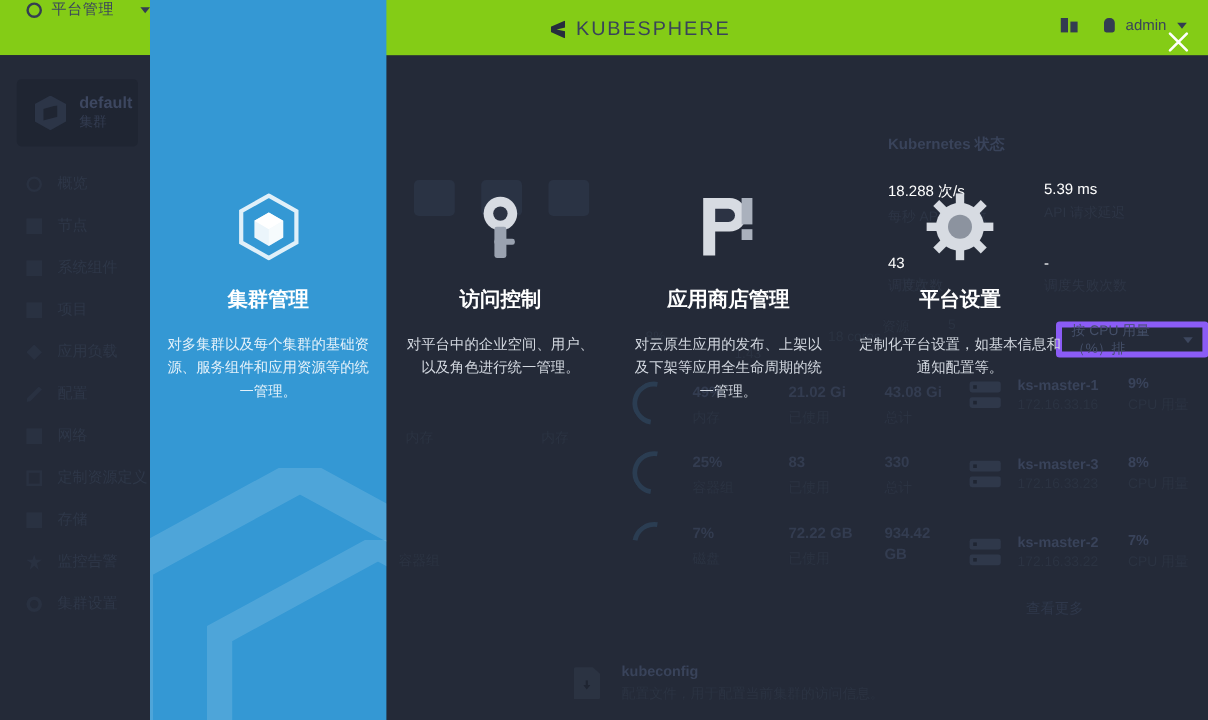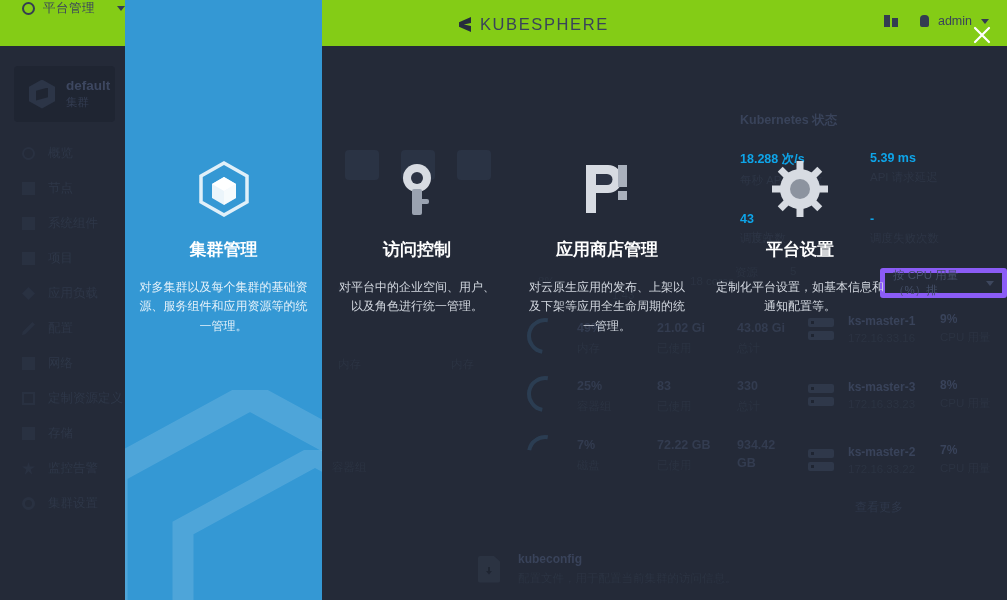--- a/index.html
+++ b/index.html
@@ -65,21 +65,21 @@
   .cc-name { color:#3d4760; font-size:13.5px; font-weight:bold; line-height:1.35; }
   .cc-sub { color:#333c51; font-size:11.5px; line-height:1.35; }
   .side-item { height:35px; display:flex; align-items:center; gap:13px; padding-left:22px; }
   .side-ic { width:13px;height:13px;flex:none;opacity:.55; }
   .side-label { color:#2e3748; font-size:12.5px; }
 
   
   .k8s-panel { position:absolute; left:740px; top:112px; right:0; }
   .panel-title { color:#39435a; font-size:12.5px; font-weight:bold; margin-bottom:22px; }
   .kv-grid { display:grid; grid-template-columns:130px 1fr; row-gap:24px; }
-  .kv-num { color:#0ea5e9; font-size:12.5px; font-weight:bold; }
+  .kv-num { color:#ffffff; font-size:12.5px; font-weight:normal; }
   .kv-lab { color:#2d out; }
   .kv-lab { color:#2d3545; font-size:11.5px; margin-top:5px; }
 
   .sortbar {
     position:absolute; left:880px; top:268px; width:127px; height:30px;
     border:5px solid #8b5cf6; border-radius:3px;
     display:flex; align-items:center; justify-content:space-between; padding:0 8px;
   }
   .sortbar span { color:#444f68; font-size:11.5px; }
   .sb-caret { width:0;height:0;border-left:4px solid transparent;border-right:4px solid transparent;border-top:5px solid #3d475e; }

